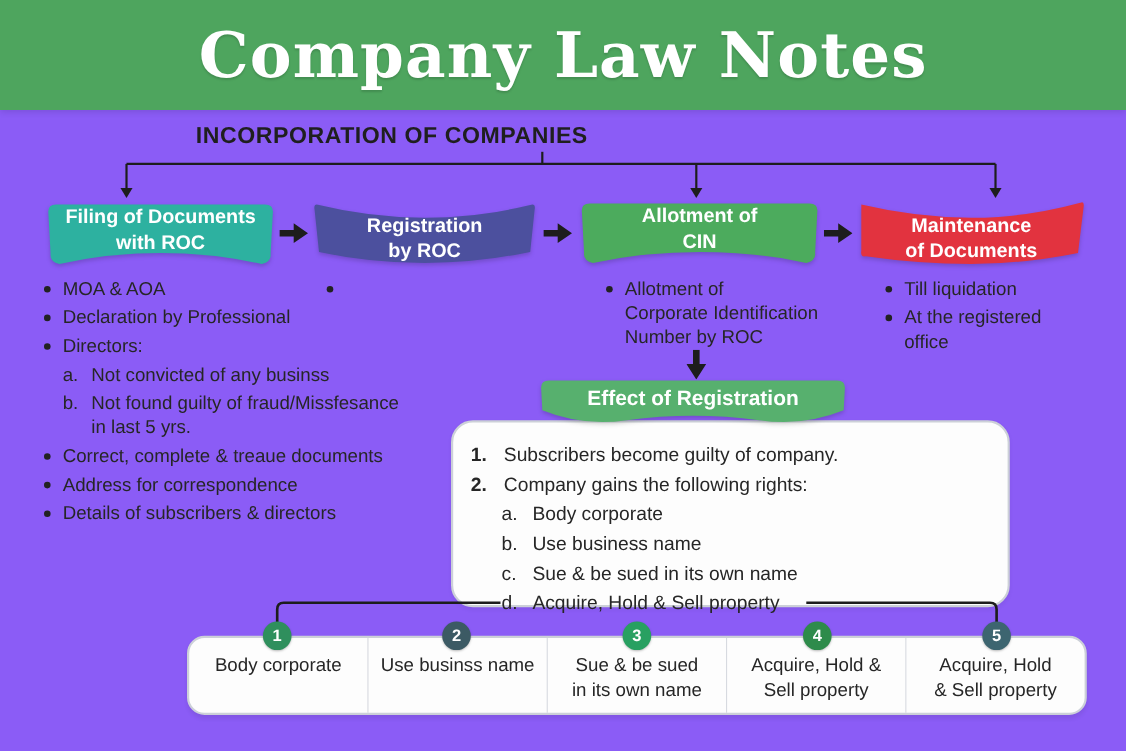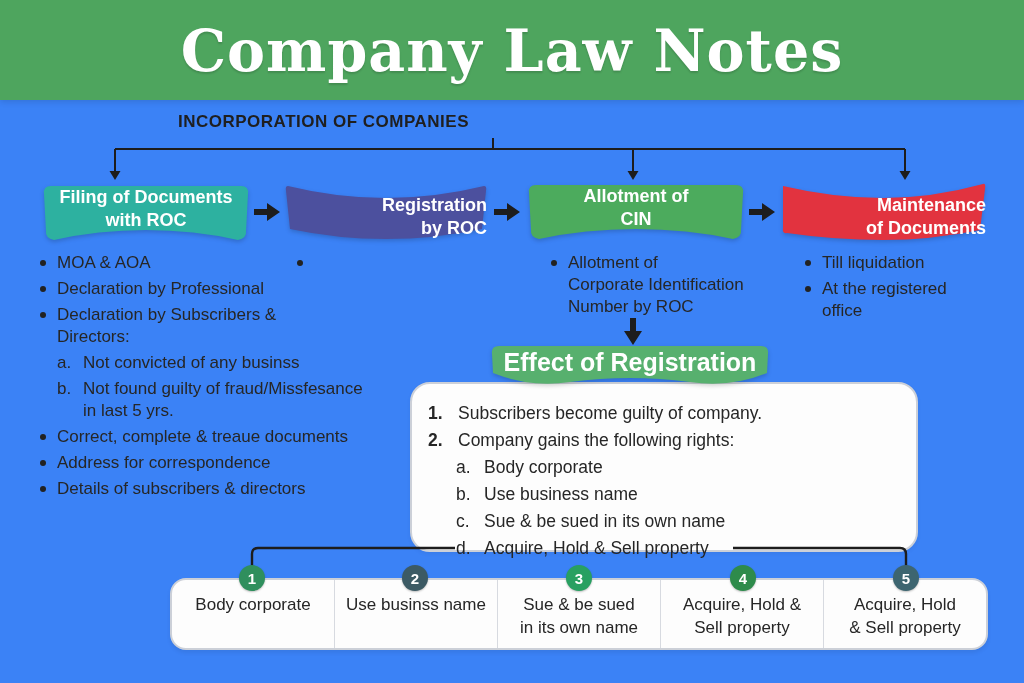--- a/index.html
+++ b/index.html
@@ -1,55 +1,55 @@
 <!DOCTYPE html>
 <html><head>
 <meta charset="utf-8">
 <style>
   * { margin:0; padding:0; box-sizing:border-box; }
   html,body { background:#e8e8e8; }
   #canvas {
     position:relative; width:1024px; height:683px; margin:0 auto;
-    background:#3b82f6; overflow:hidden;
+    background:#8b5cf6; overflow:hidden;
     font-family:"Liberation Sans", sans-serif; color:#262626;
   }
   
   #header {
     position:absolute; left:0; top:0; width:1024px; height:100px;
     display:flex; align-items:center; justify-content:center;
     box-shadow:0 2px 6px rgba(0,0,0,.12);
   }
   #header .title {
     font-family:"DejaVu Serif", serif; font-weight:bold; font-size:57px;
     color:#ffffff; letter-spacing:1px; text-shadow:0 2px 2px rgba(0,0,0,.15);
   }
   
   .section-heading {
     position:absolute; left:178px; top:112px;
-    font-size:17px; font-weight:bold; color:#1f1f1f; letter-spacing:.5px;
+    font-size:21px; font-weight:bold; color:#1f1f1f; letter-spacing:.5px;
     white-space:nowrap;
     text-align:center;
   }
   
   svg.connector { position:absolute; overflow:visible; }
   svg.connector path.l { fill:none; stroke:#1d1d1d; stroke-width:2; }
   svg.connector path.thick { fill:none; stroke:#1d1d1d; stroke-width:2.4; }
   svg.connector polygon { fill:#1d1d1d; }
   
   .ribbon { position:absolute; }
   .ribbon svg { position:absolute; left:0; top:0; width:100%; height:100%;
     filter:drop-shadow(0 2px 2px rgba(0,0,0,.18)); }
   .ribbon .ribbon-label {
     position:absolute; inset:0; display:flex; flex-direction:column;
     align-items:center; justify-content:center; text-align:center;
     color:#fff; font-weight:bold; font-size:18px; line-height:23px;
     white-space:nowrap;
   }
   .ribbon.wave-bottom .ribbon-label { padding-bottom:10px;align-items:center; }
-  .ribbon.wave-top .ribbon-label { padding-top:10px;align-items:flex-end; }
+  .ribbon.wave-top .ribbon-label { padding-top:10px; }
   
   .step-arrow { position:absolute; width:26px; height:22px; }
   .step-arrow svg { width:100%; height:100%; }
   .step-arrow path { fill:#1d1d1d; }
   
   .blist { position:absolute; font-size:17px; line-height:22px; }
   .blist .li { display:flex; margin-bottom:4px; white-space:nowrap; }
   .blist .dot { flex:0 0 22px; position:relative; }
   .blist .dot::before {
     content:""; position:absolute; left:5px; top:8px; width:6px; height:6px;
@@ -170,21 +170,20 @@
         <span class="dot"></span>
         <span>MOA &amp; AOA</span>
       </div>
     <div class="li">
         <span class="dot"></span>
         <span>Declaration by Professional</span>
       </div>
     <div class="li">
         <span class="dot"></span>
         <span>
-          <span class="block">Declaration by Subscribers &amp;</span>
           <span class="block">Directors:</span>
         </span>
       </div>
     <div class="li sub">
         <span class="marker">a.</span>
         <span>Not convicted of any businss</span>
       </div>
     <div class="li sub">
         <span class="marker">b.</span>
         <span>
@@ -242,21 +241,21 @@
         <path d="M6 0 H12 V13 H18 L9 27 L0 13 H6 Z"></path>
       </svg>
   </div>
 
   <div class="round-box" style="left:410px; top:382px; width:508px; height:170px"></div>
 
   <div class="ribbon wave-bottom" style="left:490px; top:345px; width:280px; height:44px">
     <svg viewBox="0 0 280 44" preserveAspectRatio="none">
       <path d="M9 1 H271 Q279 1 278 9 L277 28 Q240 43 200 37 Q140 29 80 37 Q40 43 3 28 L2 9 Q1 1 9 1 Z" fill="#57b06e"></path>
     </svg>
-    <div class="ribbon-label" style="font-size:25px">
+    <div class="ribbon-label" style="font-size:19px">
       <span class="block">Effect of Registration</span>
     </div>
   </div>
 
   <div id="effect-list">
     <div class="row">
         <span class="num">1.</span>
         <span>Subscribers become guilty of company.</span>
       </div>
     <div class="row">

